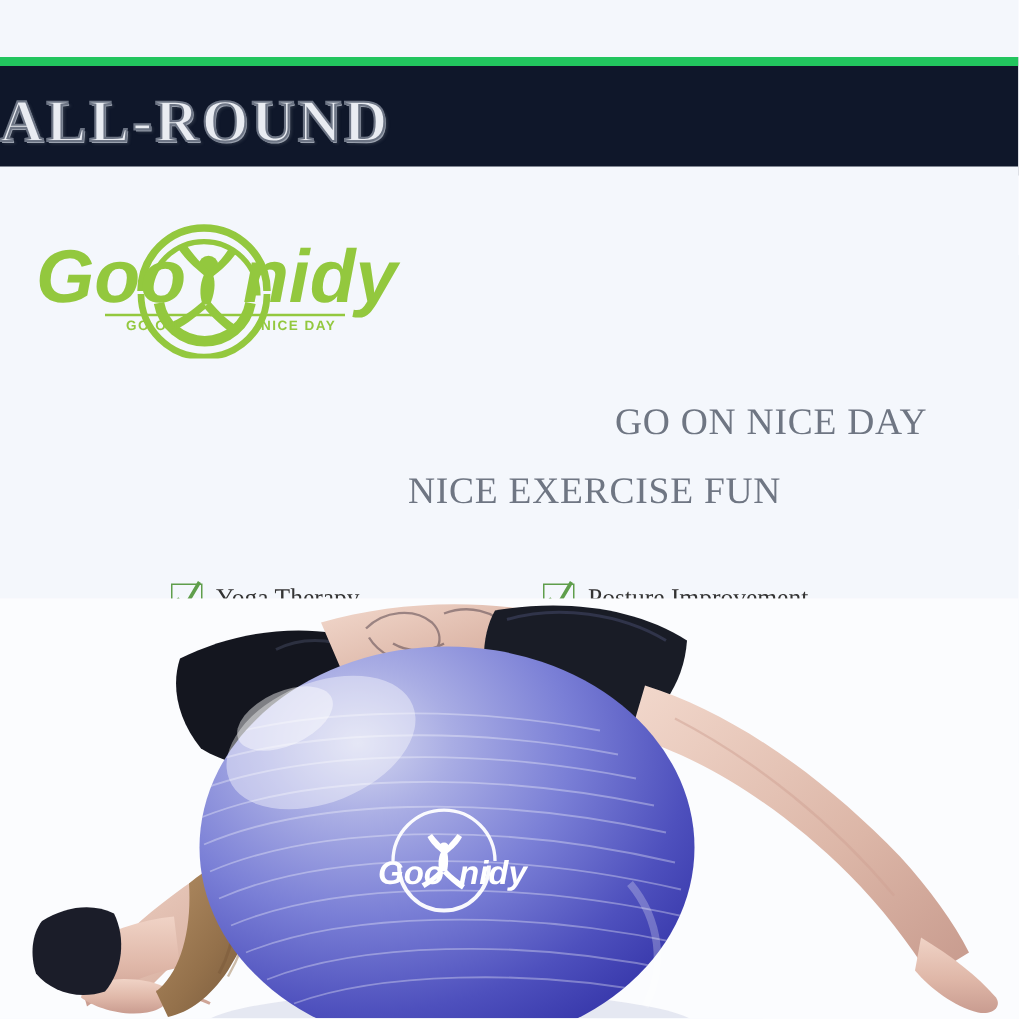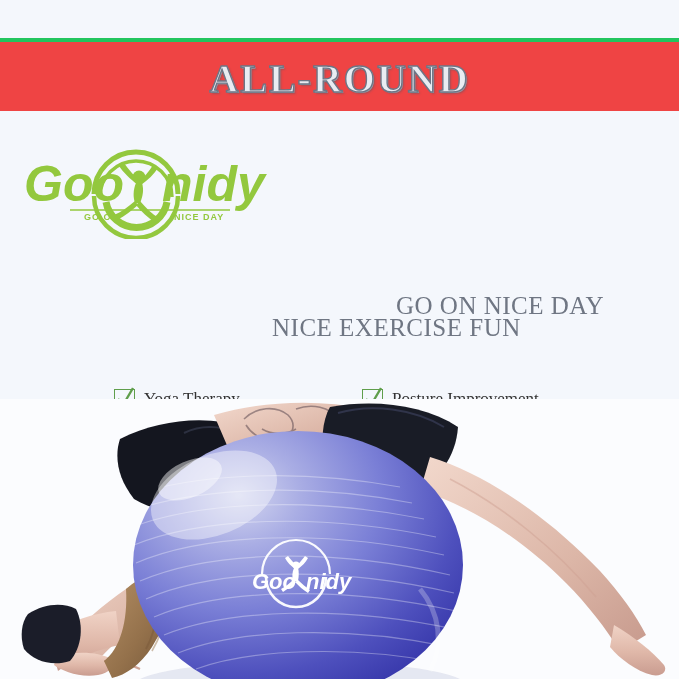--- a/index.html
+++ b/index.html
@@ -22,26 +22,25 @@
   .top-gap {
     position: absolute;
     left: 0; top: 0;
     width: 679px; height: 38px;
     background: #f4f7fc;
   }
   .header-band {
     position: absolute;
     left: 0; top: 38px;
     width: 679px; height: 72px;
-    background: #ef4444;
-    border-top: 4px solid #22c55e;
+    background: #0f172a;
+    border-top: 6px solid #22c55e;
     border-bottom: 1px solid #d8dce5;
     display: flex;
     align-items: center;
-    justify-content: center;
   }
   .header-title {
     font-family: "Liberation Serif", serif;
     font-size: 40px;
     letter-spacing: 2px;
     font-weight: 700;
     font-variant: small-caps;
     color: #e9ecf2;
     -webkit-text-stroke: 1.4px #6d7585;
     text-shadow:
@@ -65,28 +64,27 @@
     left: 22px;
     top: 28px;
     width: 250px;
     height: 100px;
   }
   .logo-svg { display: block; }
 
   
   .tagline-1 {
     position: absolute;
-    left: 396px;
+    left: 410px;
     top: 157px;
     font-family: "Liberation Serif", serif;
     font-size: 25px;
     color: #6f7683;
     letter-spacing: 0.5px;
     white-space: nowrap;
-    margin-top: 24px;
   }
   .tagline-2 {
     position: absolute;
     left: 272px;
     top: 203px;
     font-family: "Liberation Serif", serif;
     font-size: 25px;
     color: #6f7683;
     letter-spacing: 0.5px;
     white-space: nowrap;

